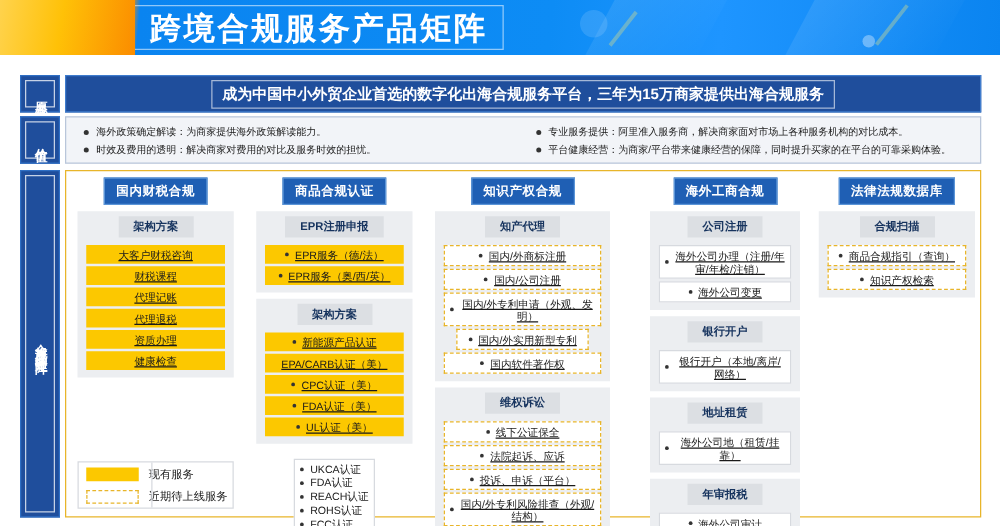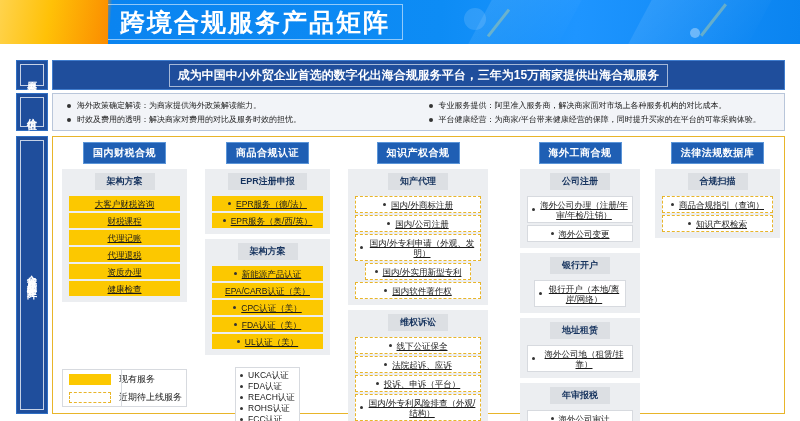--- a/index.html
+++ b/index.html
@@ -355,21 +355,21 @@
             </div>
             <div class="chip outline" style="width: 106px;">
               <span class="dot"></span>
               <span class="txt">海外公司变更</span>
             </div>
           </div>
         </div>
         <div class="panel">
           <div class="sub-head">银行开户</div>
           <div class="group">
-            <div class="chip outline chip-2l" style="width: 92px;">
+            <div class="chip outline chip-2l" style="width: 106px;">
               <span class="dot"></span>
               <span class="txt">银行开户（本地/离岸/网络）</span>
             </div>
           </div>
         </div>
         <div class="panel">
           <div class="sub-head">地址租赁</div>
           <div class="group">
             <div class="chip outline chip-2l" style="width: 106px;">
               <span class="dot"></span>

